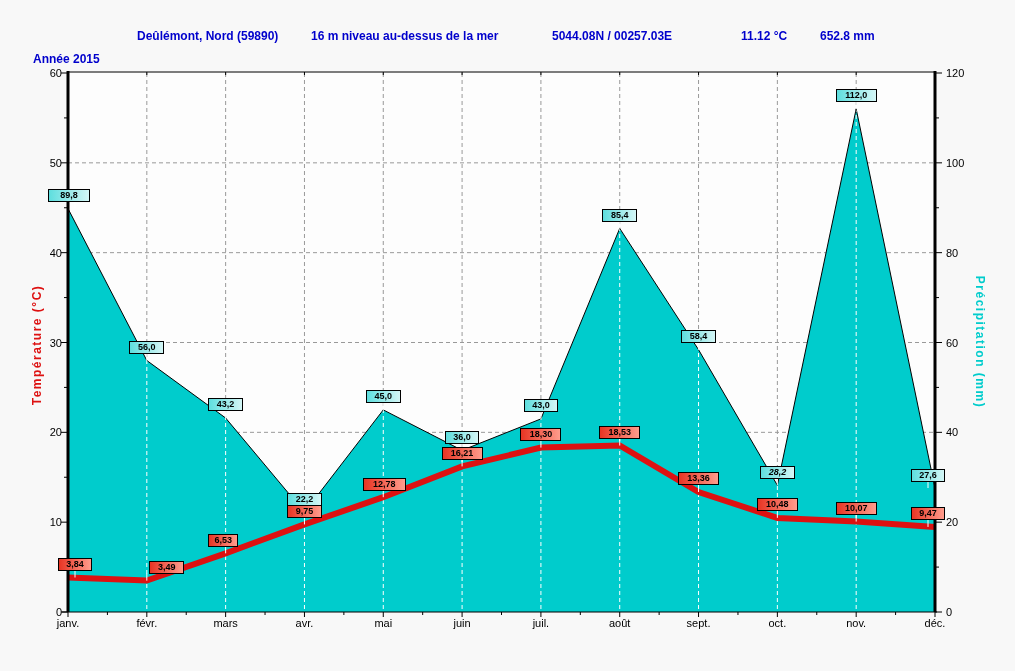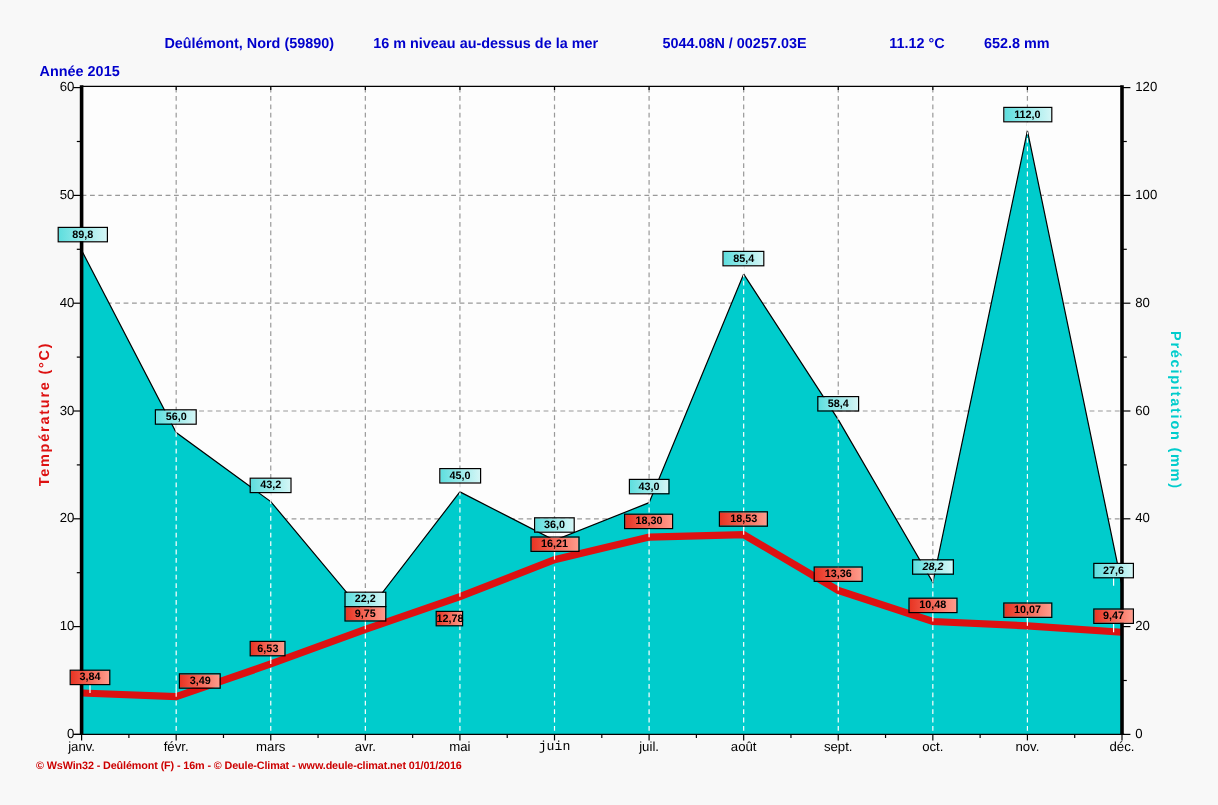--- a/index.html
+++ b/index.html
@@ -168,41 +168,40 @@
         <line x1="777.3636363636364" y1="72" x2="777.3636363636364" y2="75" stroke="#000" stroke-width="1"></line>
         <line x1="816.7727272727273" y1="612" x2="816.7727272727273" y2="615" stroke="#000" stroke-width="1"></line>
         <line x1="856.1818181818181" y1="612" x2="856.1818181818181" y2="617" stroke="#000" stroke-width="1"></line>
         <line x1="856.1818181818181" y1="72" x2="856.1818181818181" y2="75" stroke="#000" stroke-width="1"></line>
         <line x1="895.590909090909" y1="612" x2="895.590909090909" y2="615" stroke="#000" stroke-width="1"></line>
         <line x1="935" y1="612" x2="935" y2="617" stroke="#000" stroke-width="1"></line>
         <line x1="935" y1="72" x2="935" y2="75" stroke="#000" stroke-width="1"></line>
       </svg>
     </div>
 
-  <span class="footer">© WsWin32  -  Deûlémont (F) - 16m  -  © Deule-Climat - www.deule-climat.net   01/01/2016</span>
 <div class="tick-label left" style="left: 32px; top: 67px;">60</div>
     <div class="tick-label left" style="left: 32px; top: 156.833px;">50</div>
     <div class="tick-label left" style="left: 32px; top: 246.667px;">40</div>
     <div class="tick-label left" style="left: 32px; top: 336.5px;">30</div>
     <div class="tick-label left" style="left: 32px; top: 426.333px;">20</div>
     <div class="tick-label left" style="left: 32px; top: 516.167px;">10</div>
     <div class="tick-label left" style="left: 32px; top: 606px;">0</div>
     <div class="tick-label right" style="left: 946px; top: 67px;">120</div>
     <div class="tick-label right" style="left: 946px; top: 156.833px;">100</div>
     <div class="tick-label right" style="left: 946px; top: 246.667px;">80</div>
     <div class="tick-label right" style="left: 946px; top: 336.5px;">60</div>
     <div class="tick-label right" style="left: 946px; top: 426.333px;">40</div>
     <div class="tick-label right" style="left: 946px; top: 516.167px;">20</div>
     <div class="tick-label right" style="left: 946px; top: 606px;">0</div>
     <div class="month-label" style="left: 41px; top: 617px;">janv.</div>
     <div class="month-label" style="left: 119.818px; top: 617px;">févr.</div>
     <div class="month-label" style="left: 198.636px; top: 617px;">mars</div>
     <div class="month-label" style="left: 277.455px; top: 617px;">avr.</div>
     <div class="month-label" style="left: 356.273px; top: 617px;">mai</div>
-    <div class="month-label" style="left: 435.091px; top: 617px; font-family: Liberation Mono, monospace;">juin</div>
+    <div class="month-label" style="left: 435.091px; top: 617px;">juin</div>
     <div class="month-label" style="left: 513.909px; top: 617px;">juil.</div>
     <div class="month-label" style="left: 592.727px; top: 617px;">août</div>
     <div class="month-label" style="left: 671.545px; top: 617px;">sept.</div>
     <div class="month-label" style="left: 750.364px; top: 617px;">oct.</div>
     <div class="month-label" style="left: 829.182px; top: 617px;">nov.</div>
     <div class="month-label" style="left: 908px; top: 617px;">déc.</div>
     <div class="dlabel precip" style="left: 48px; top: 189.148px; width: 42px;">89,8</div>
     <div class="dlabel precip" style="left: 129.418px; top: 340.967px; width: 34.8px;">56,0</div>
     <div class="dlabel precip" style="left: 208.236px; top: 398.46px; width: 34.8px;">43,2</div>
     <div class="dlabel precip" style="left: 287.055px; top: 492.785px; width: 34.8px;">22,2</div>
@@ -211,21 +210,21 @@
     <div class="dlabel precip" style="left: 523.509px; top: 399.358px; width: 34.8px;">43,0</div>
     <div class="dlabel precip" style="left: 602.327px; top: 208.912px; width: 34.8px;">85,4</div>
     <div class="dlabel precip" style="left: 681.145px; top: 330.187px; width: 34.8px;">58,4</div>
     <div class="dlabel precip" style="left: 759.964px; top: 465.835px; width: 35px; font-style: italic;">28,2</div>
     <div class="dlabel precip" style="left: 835.682px; top: 89.4333px; width: 41px;">112,0</div>
     <div class="dlabel precip" style="left: 910.6px; top: 468.53px; width: 34.8px;">27,6</div>
     <div class="dlabel temp" style="left: 57.6px; top: 558.004px; width: 34.8px;">3,84</div>
     <div class="dlabel temp" style="left: 129.418px; top: 561.148px; width: 34.8px; margin-left: 20px;">3,49</div>
     <div class="dlabel temp" style="left: 208.236px; top: 533.839px; width: 30px;">6,53</div>
     <div class="dlabel temp" style="left: 287.055px; top: 504.913px; width: 34.8px;">9,75</div>
-    <div class="dlabel temp" style="left: 362.773px; top: 477.693px; width: 23px; margin-top: 31px;">12,78</div>
+    <div class="dlabel temp" style="left: 362.773px; top: 477.693px; width: 43px;">12,78</div>
     <div class="dlabel temp" style="left: 441.591px; top: 446.88px; width: 41px;">16,21</div>
     <div class="dlabel temp" style="left: 520.409px; top: 428.105px; width: 41px;">18,30</div>
     <div class="dlabel temp" style="left: 599.227px; top: 426.039px; width: 41px;">18,53</div>
     <div class="dlabel temp" style="left: 678.045px; top: 472.483px; width: 41px;">13,36</div>
     <div class="dlabel temp" style="left: 756.864px; top: 498.355px; width: 41px;">10,48</div>
     <div class="dlabel temp" style="left: 835.682px; top: 502.038px; width: 41px;">10,07</div>
     <div class="dlabel temp" style="left: 910.6px; top: 507.428px; width: 34.8px;">9,47</div>
   </div>
 
 </body></html>

